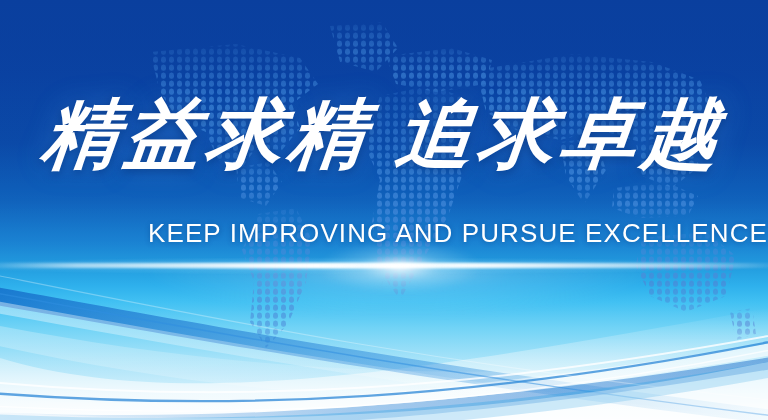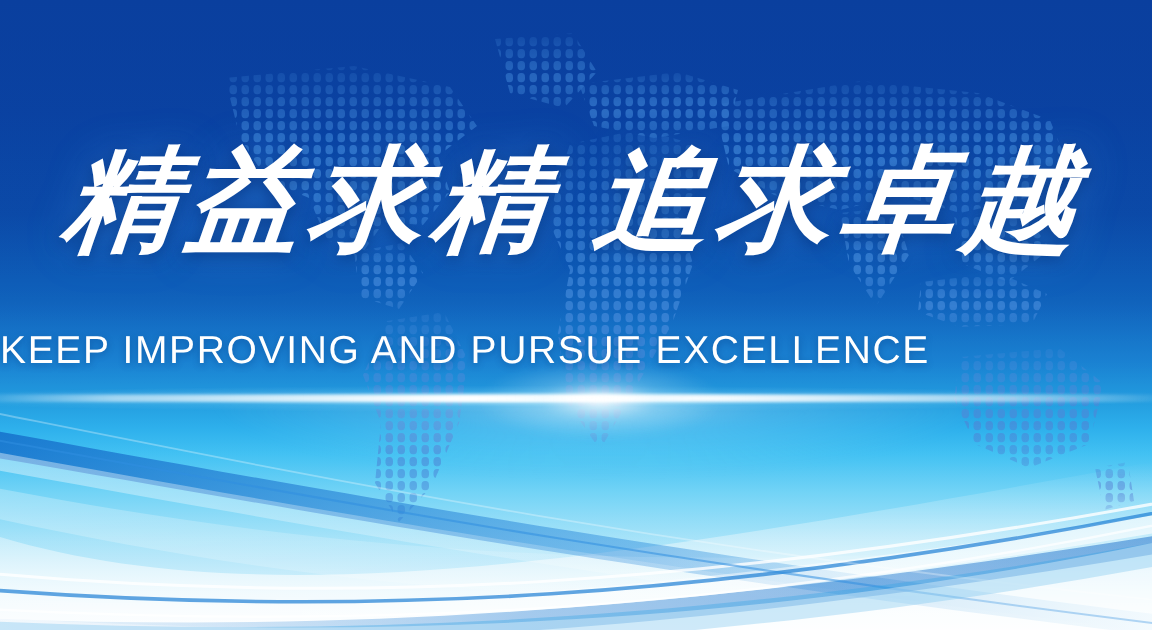--- a/index.html
+++ b/index.html
@@ -97,21 +97,21 @@
     letter-spacing:6px;
     font-weight:bold;
     font-style:italic;
     white-space:nowrap;
     text-shadow:0 2px 10px rgba(4,40,110,.55), 0 0 26px rgba(80,175,255,.35);
     transform:skewX(-6deg);
   }
   .cn .gap{display:inline-block;width:26px;}
   .en{
     position:absolute; left:0; top:218px; width:768px;
-    text-align:left;
+    text-align:right;
     color:#ffffff;
     font-size:26px;
     line-height:30px;
     letter-spacing:1.1px;
     font-weight:400;
     white-space:nowrap;
     text-shadow:0 1px 5px rgba(6,55,125,.45);
   }
 </style>
 </head>

